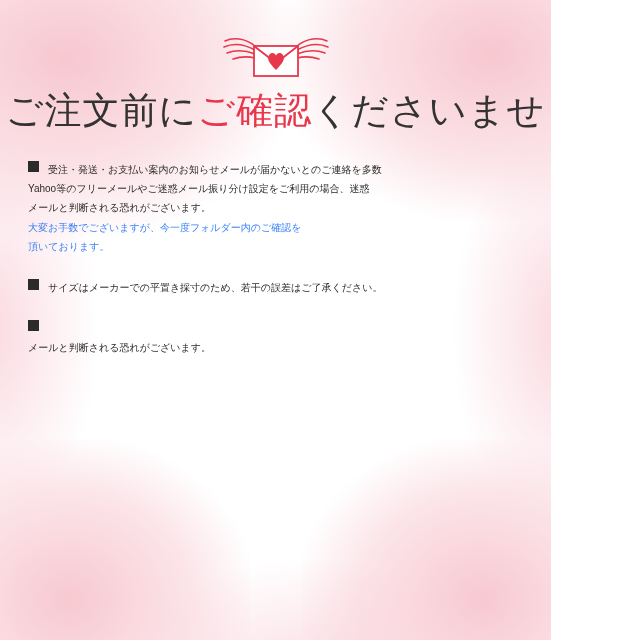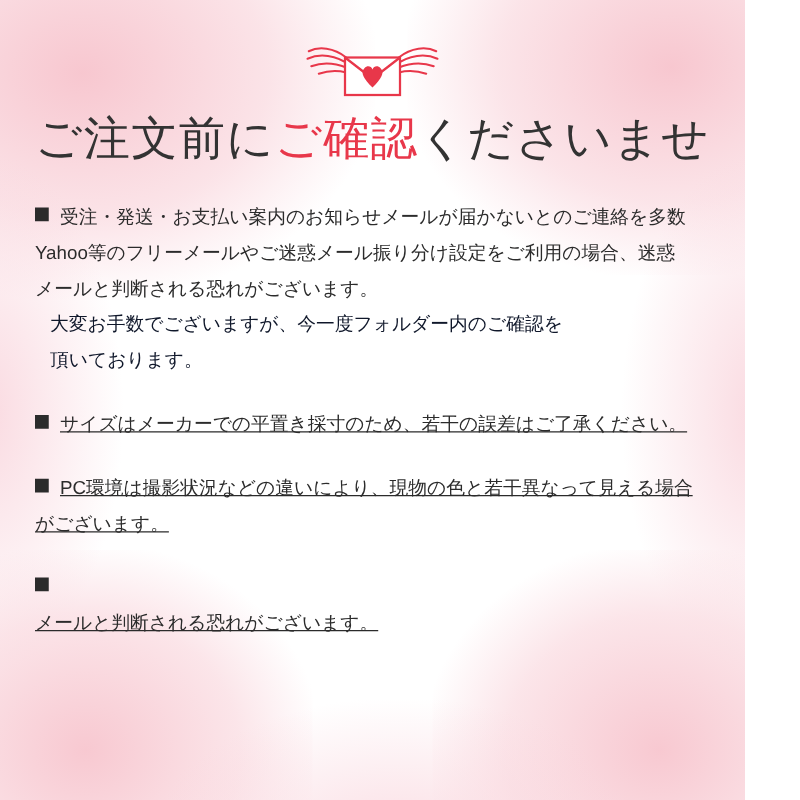--- a/index.html
+++ b/index.html
@@ -9,21 +9,21 @@
   body {
     width: 640px;
     height: 640px;
     font-family: "Liberation Sans", sans-serif;
     background: #ffffff;
     overflow: hidden;
   }
 
   .page {
     position: relative;
-    width: 596px;
+    width: 551px;
     height: 640px;
     background: #ffffff;
     box-sizing: border-box;
     overflow: hidden;
   }
 
   
   .wash {
     position: absolute;
     pointer-events: none;
@@ -106,43 +106,41 @@
   .headline .accent {
     color: #e8374a;
   }
 
   
   .body-block {
     position: absolute;
     left: 28px;
     top: 160px;
     width: 590px;
-    font-size: 15px;
+    font-size: 10px;
     line-height: 1.92;
     color: #2b2b2b;
     font-family: "Liberation Sans", sans-serif;
   }
   .para {
     margin: 0 0 6px 0;
   }
   .para.spaced {
     margin-top: 22px;
-    text-decoration: underline;
   }
   .bullet {
     display: inline-block;
     width: 11px;
     height: 11px;
     background: #2b2b2b;
     margin-right: 9px;
     vertical-align: 1px;
   }
   .red {
-    color: #0f172a;
-    margin-left: 12px;
+    color: #3b82f6;
   }
   .line {
     display: block;
   }
 </style>
 </head>
 <body>
 
 <div class="page">
 
@@ -188,24 +186,20 @@
       <span class="line">Yahoo等のフリーメールやご迷惑メール振り分け設定をご利用の場合、迷惑</span>
       <span class="line">メールと判断される恐れがございます。</span>
       <span class="line red">大変お手数でございますが、今一度フォルダー内のご確認を</span>
       <span class="line red">頂いております。</span>
     </div>
 
     <div class="para spaced">
       <span class="line"><span class="bullet"></span><span>サイズはメーカーでの平置き採寸のため、若干の誤差はご了承ください。</span></span>
     </div>
 
-    <div class="para spaced">
-      <span class="line"><span class="bullet"></span><span>PC環境は撮影状況などの違いにより、現物の色と若干異なって見える場合</span></span>
-      <span class="line">がございます。</span>
-    </div>
 
     <div class="para spaced">
       <span class="line"><span class="bullet"></span></span>
       <span class="line">メールと判断される恐れがございます。</span>
     </div>
 
   </div>
 </div>
 
 </body></html>

